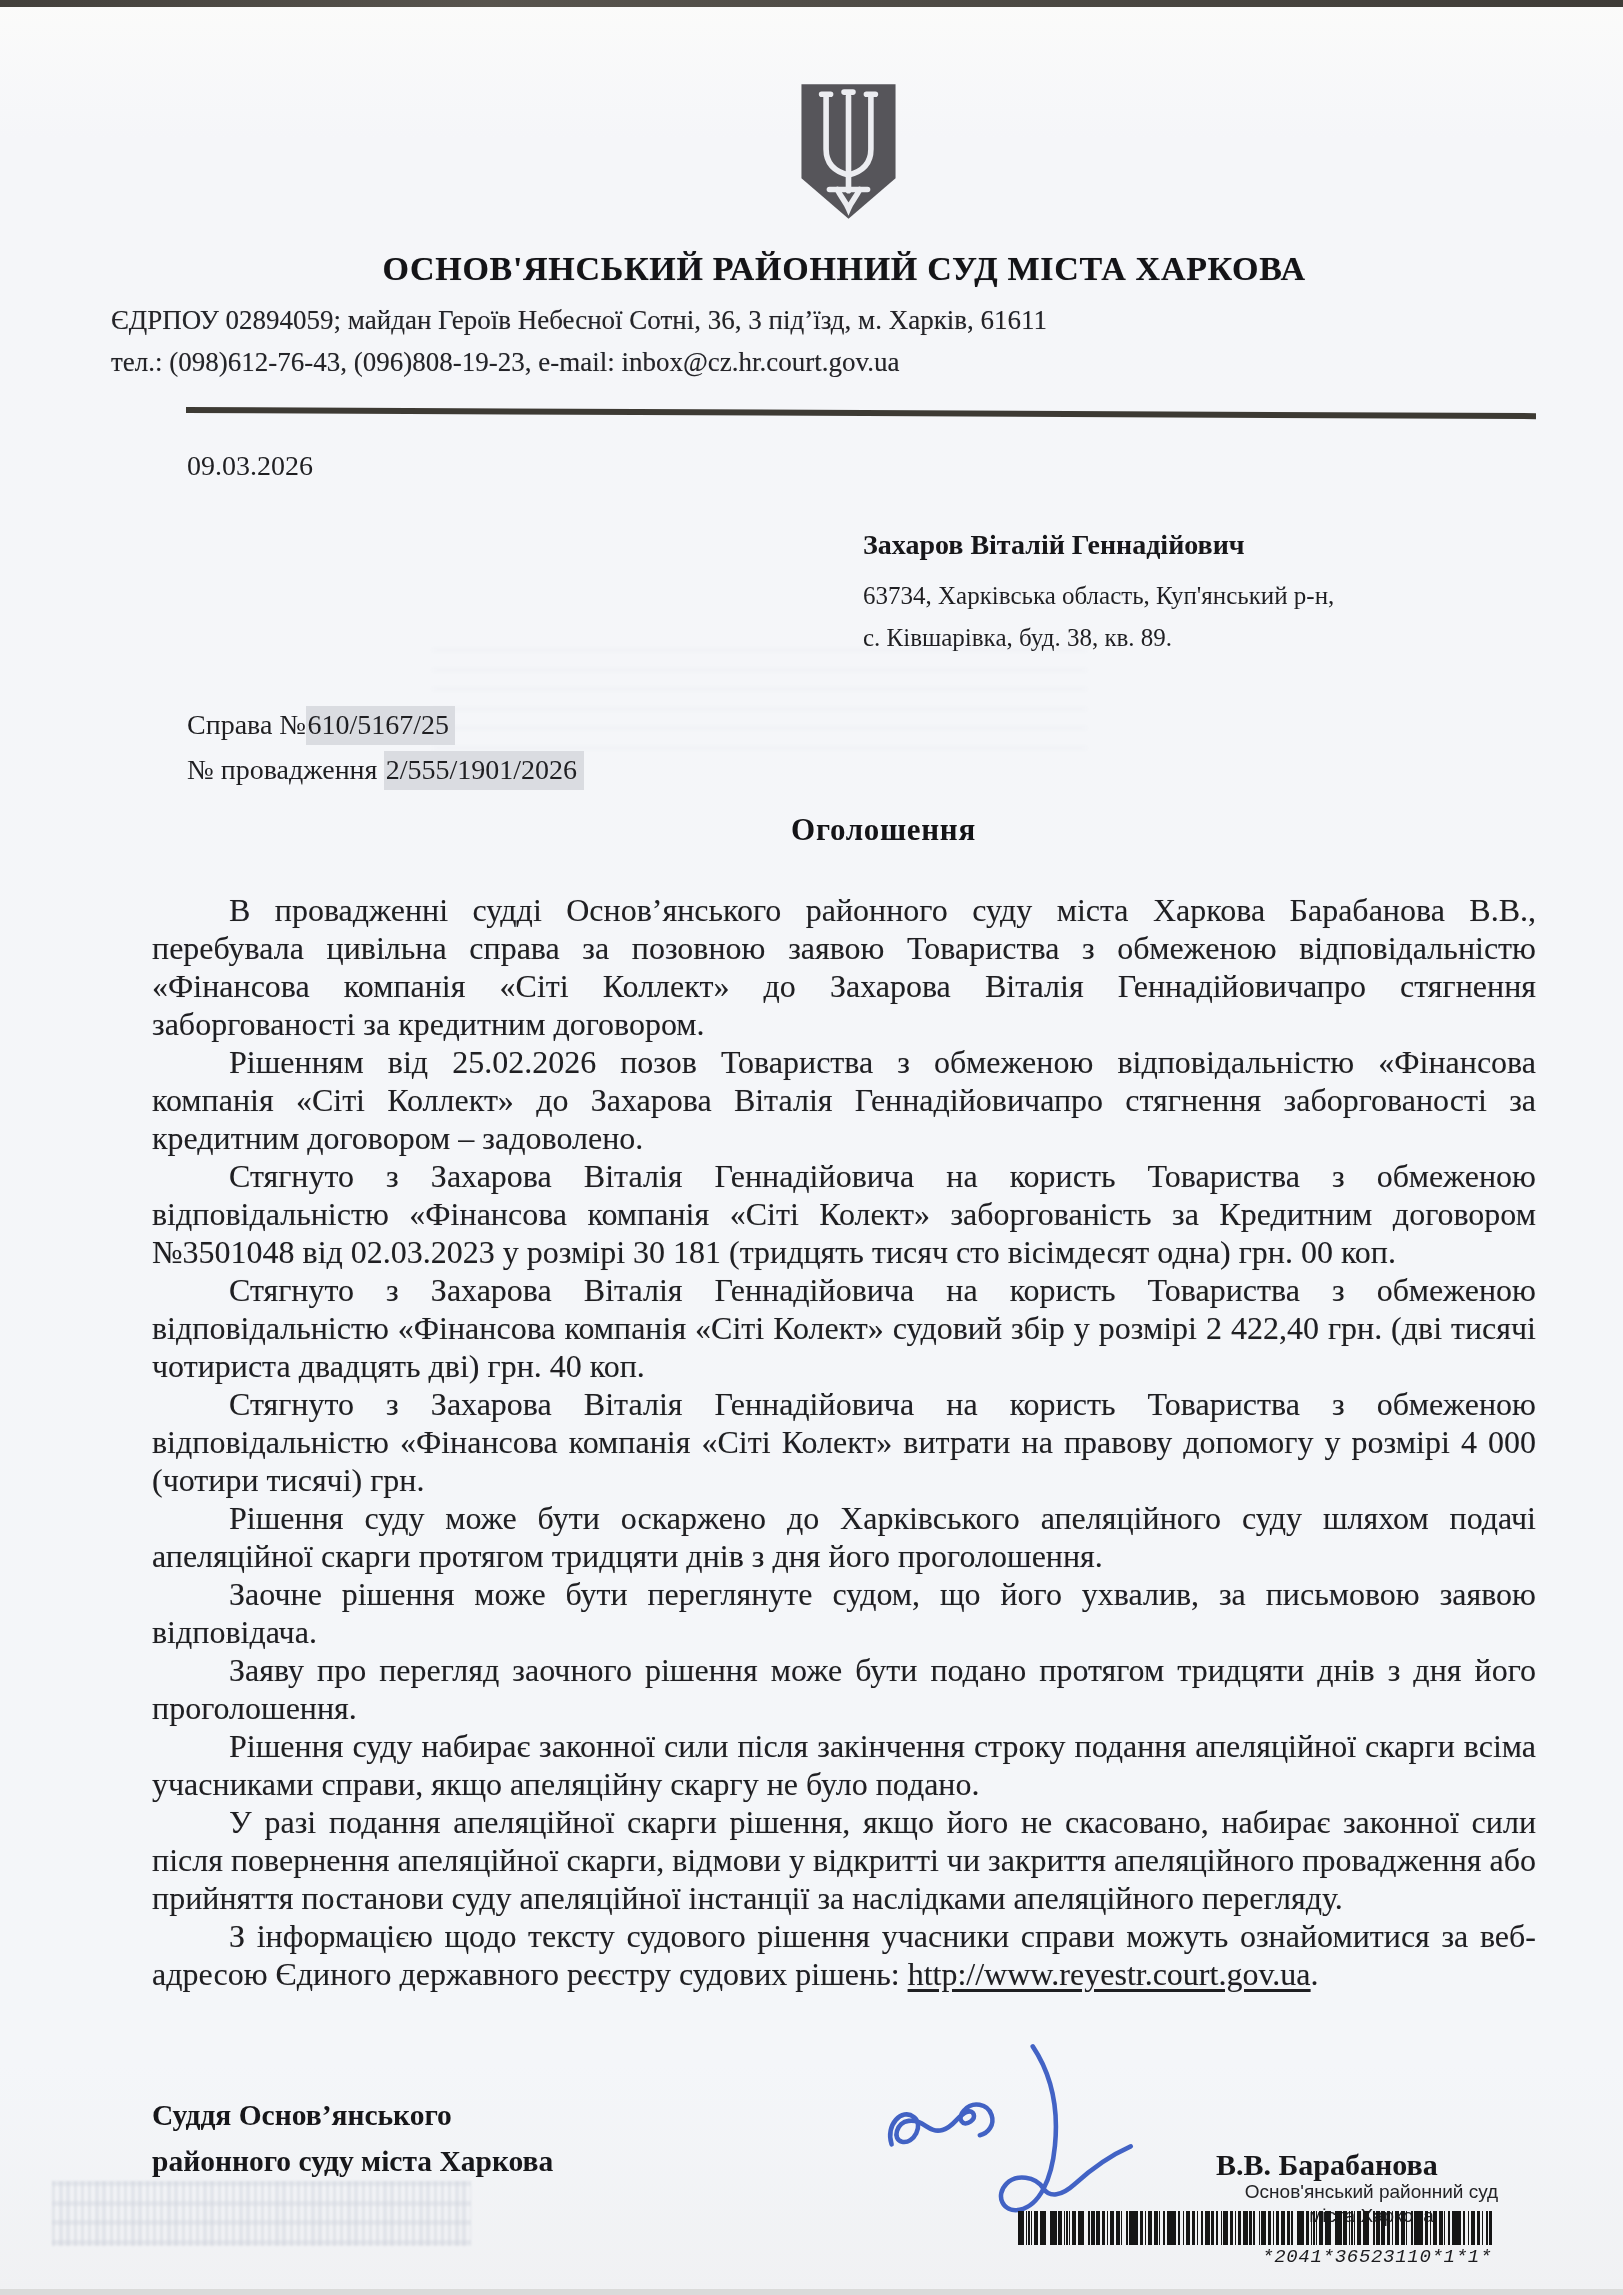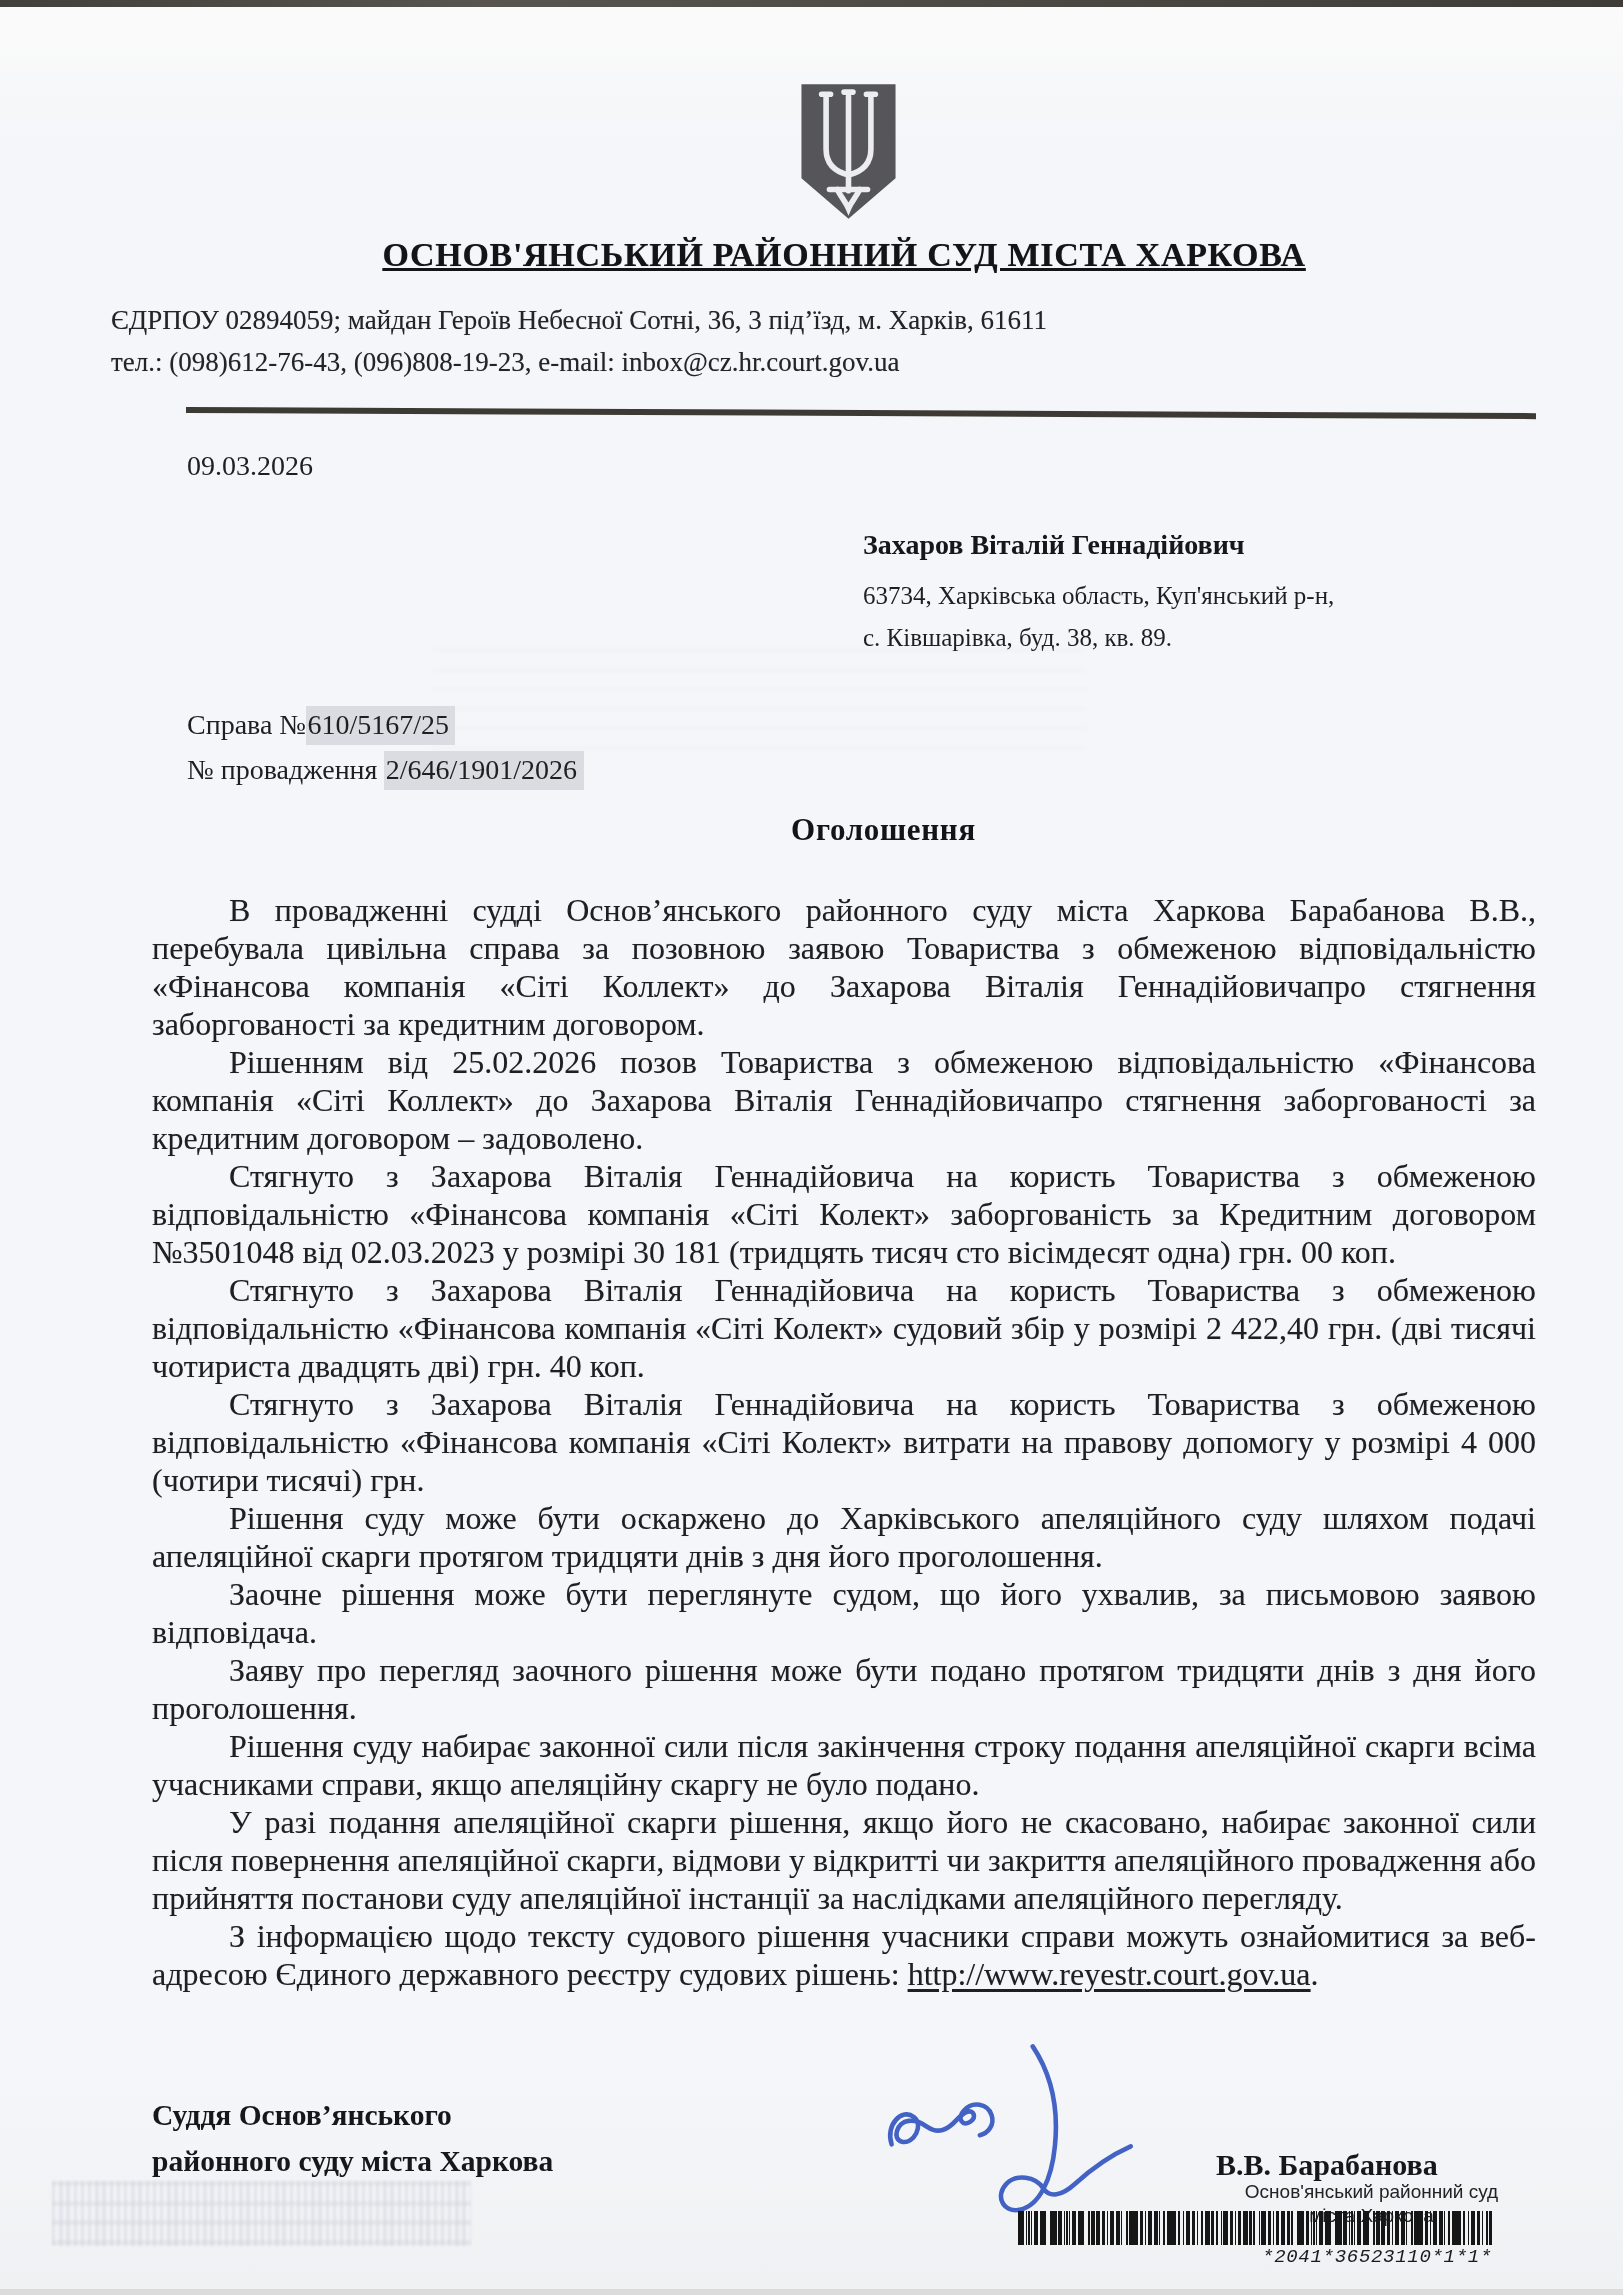--- a/index.html
+++ b/index.html
@@ -16,26 +16,25 @@
     position:absolute;top:0;left:0;width:100%;height:7.2px;
     background:linear-gradient(90deg,#33302b 0%,#4a463f 30%,#3c3933 65%,#2f2c27 100%);
     opacity:.92;
   }
   .scan-bottom-edge{
     position:absolute;bottom:0;left:0;width:100%;height:5.9px;
     background:#d3d3d1;opacity:.75;
   }
   .emblem{position:absolute;left:789px;top:82px;width:119px;height:140px;}
   .court-name{
-    position:absolute;top:236px;left:98px;width:1453px;
+    position:absolute;top:250px;left:98px;width:1453px;
     text-align:center;padding-left:19.6px;
     font-size:34px;font-weight:bold;letter-spacing:0.7px;color:#141417;
     text-shadow:0 0 0.7px rgba(20,20,25,.45);
     white-space:nowrap;
-    text-decoration:underline;
   }
   .info-line{
     position:absolute;left:98px;width:1453px;text-align:left;padding-left:13px;
     font-size:27px;color:#242428;white-space:nowrap;
     text-shadow:0 0 0.7px rgba(20,20,25,.35);
   }
   .info-line.l1{top:305px;}
   .info-line.l2{top:347px;}
   .header-divider{
     position:absolute;left:186px;top:407px;width:1350px;height:5.9px;
@@ -128,21 +127,21 @@
   <div class="recipient">
     <div class="name">Захаров Віталій Геннадійович</div>
     <div class="addr">
       <div>63734, Харківська область, Куп'янський р-н,</div>
       <div>с. Ківшарівка, буд. 38, кв. 89.</div>
     </div>
   </div>
 
   <div class="case-block">
     <div><span>Справа №</span><span class="hl">610/5167/25</span></div>
-    <div><span>№ провадження </span><span class="hl">2/646/1901/2026</span></div>
+    <div><span>№ провадження </span><span class="hl">2/555/1901/2026</span></div>
   </div>
 
   <div class="doc-title">Оголошення</div>
 
   <div class="body-text">
     <p>В провадженні судді Основ’янського районного суду міста Харкова Барабанова В.В., перебувала цивільна справа за позовною заявою Товариства з обмеженою відповідальністю «Фінансова компанія «Сіті Коллект» до Захарова Віталія Геннадійовичапро стягнення заборгованості за кредитним договором.</p>
     <p>Рішенням від 25.02.2026 позов Товариства з обмеженою відповідальністю «Фінансова компанія «Сіті Коллект» до Захарова Віталія Геннадійовичапро стягнення заборгованості за кредитним договором – задоволено.</p>
     <p>Стягнуто з Захарова Віталія Геннадійовича на користь Товариства з обмеженою відповідальністю «Фінансова компанія «Сіті Колект» заборгованість за Кредитним договором №3501048 від 02.03.2023 у розмірі 30 181 (тридцять тисяч сто вісімдесят одна) грн. 00 коп.</p>
     <p>Стягнуто з Захарова Віталія Геннадійовича на користь Товариства з обмеженою відповідальністю «Фінансова компанія «Сіті Колект» судовий збір у розмірі 2 422,40 грн. (дві тисячі чотириста двадцять дві) грн. 40 коп.</p>
     <p>Стягнуто з Захарова Віталія Геннадійовича на користь Товариства з обмеженою відповідальністю «Фінансова компанія «Сіті Колект» витрати на правову допомогу у розмірі 4 000 (чотири тисячі) грн.</p>

